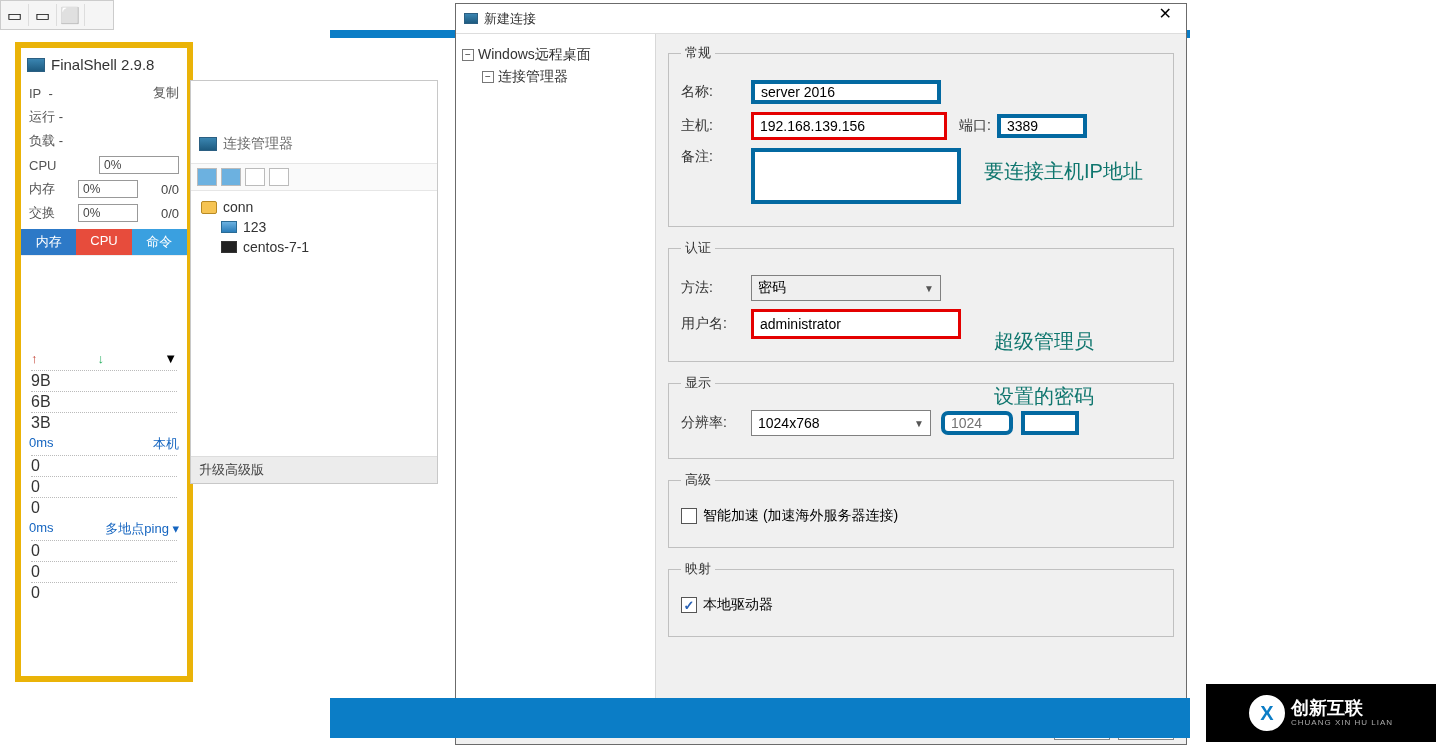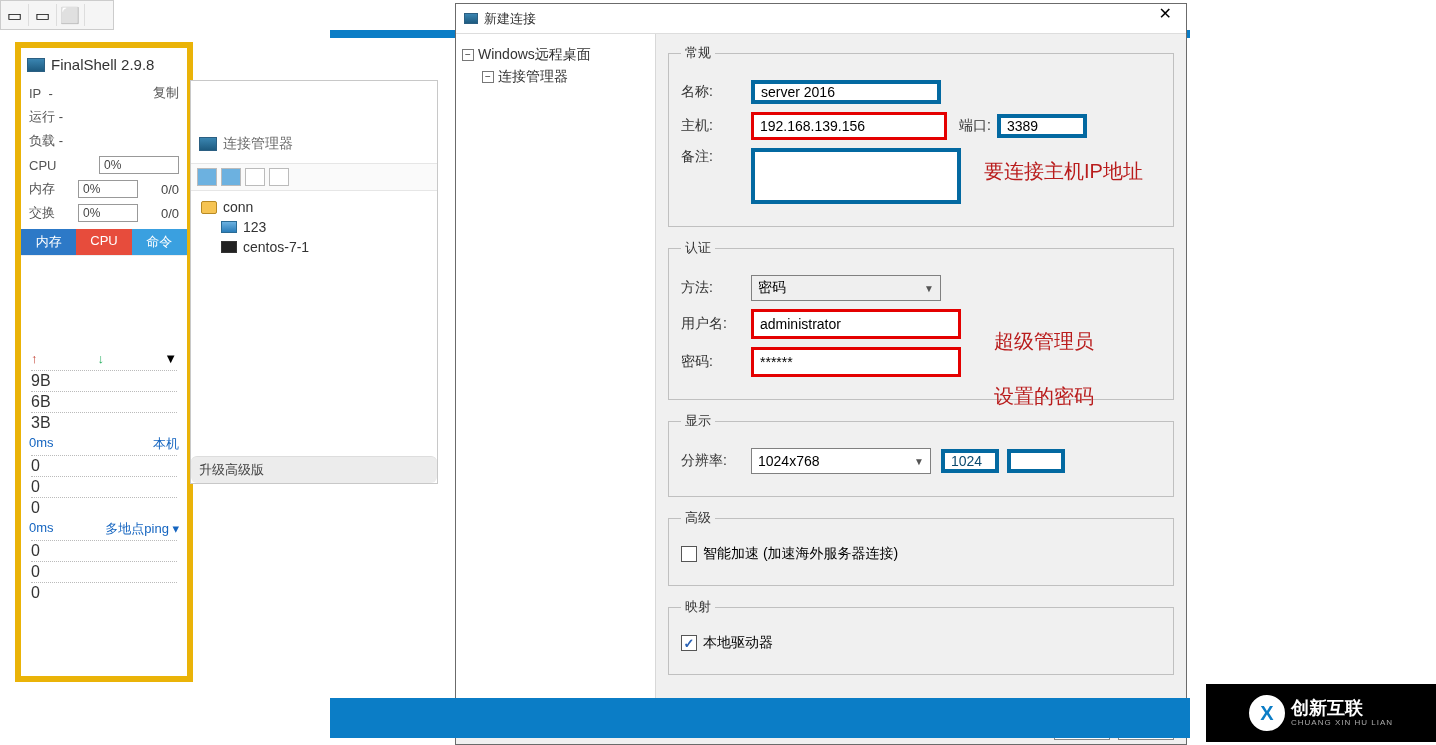--- a/index.html
+++ b/index.html
@@ -31,21 +31,21 @@
 .folder-top { position:absolute; top:84px; left:212px; width:34px; height:30px; display:flex; align-items:center; justify-content:center;}
 .folder-icon-big { width:28px; height:20px; border:2px solid #2b8fbf; border-radius:2px; position:relative;}
 .conn-title { padding:10px 8px; display:flex; align-items:center; gap:6px; font-size:14px; color:#6b6b6b;}
 .conn-toolbar { display:flex; gap:4px; padding:4px 6px; border-top:1px solid #e6e6e6; border-bottom:1px solid #e6e6e6; background:#fafafa;}
 .tool-ic { width:20px; height:18px; border:1px solid #bbb; background:#fff;}
 .tree { padding:6px; flex:1;}
 .tree-item { display:flex; align-items:center; gap:6px; padding:2px 4px; font-size:14px; color:#333;}
 .folder-y { width:16px; height:13px; background:#f6c453; border:1px solid #b88a24; border-radius:2px;}
 .mon-sm { width:16px; height:12px; background:linear-gradient(#6cb1e0,#2a7db9); border:1px solid #2a6b95;}
 .term-sm { width:16px; height:12px; background:#222; border:1px solid #333;}
-.upgrade-bar { background:#ececec; color:#444; padding:4px 8px; font-size:13px; border-top:1px solid #ddd;border-radius:6px;}
+.upgrade-bar { background:#ececec; color:#444; padding:4px 8px; font-size:13px; border-top:1px solid #ddd;}
 .dialog { position:absolute; top:3px; left:455px; width:732px; height:742px; border:1px solid #6b6b6b; background:#f0f0f0; }
 .dlg-titlebar { height:30px; display:flex; justify-content:space-between; padding:0 8px; background:#fff; border-bottom:1px solid #ddd;}
 .dlg-title { display:flex; align-items:center; gap:6px; font-size:13px; color:#333;}
 .close-x { font-size:16px; padding:0 6px; cursor:default;}
 .dlg-body { display:flex; height: calc(100% - 30px - 36px);}
 .dlg-left { width:200px; border-right:1px solid #d8d8d8; background:#fff; padding:10px 6px;}
 .tree-node { display:flex; align-items:center; gap:4px; font-size:14px; color:#333; padding:2px 0;}
 .tree-exp { width:12px; height:12px; border:1px solid #777; display:inline-flex; align-items:center; justify-content:center; font-size:10px; line-height:10px; background:#fff;}
 .dlg-right { flex:1; padding:10px 12px; overflow:auto;}
 fieldset { border:1px solid #c0c0c0; margin-bottom:12px; padding:10px 12px 14px;}
@@ -54,21 +54,21 @@
 .form-lbl { width:70px; color:#333;}
 .form-input { border:4px solid #0369a1; background:#fff; height:24px; padding:2px 6px; font-size:14px; font-family:inherit;}
 .select-box { border:1px solid #808080; background:#efefef; height:26px; width:190px; display:flex; align-items:center; justify-content:space-between; padding:0 6px; font-size:14px;}
 .select-arrow { font-size:10px; color:#555;}
 .highlight-red { border:3px solid #e40000; padding:0;}
 .highlight-red input { border:none; width:100%; height:100%;}
 .checkbox-sq { width:16px; height:16px; border:1px solid #555; display:inline-flex; align-items:center; justify-content:center; margin-right:6px; background:#fff;}
 .check-mark { color:#2a62b5; font-weight:bold; font-size:13px;}
 .dlg-footer { height:36px; border-top:1px solid #d0d0d0; display:flex; justify-content:flex-end; align-items:center; gap:8px; padding:0 12px; background:#f0f0f0;}
 .btn { border:1px solid #888; background:#fdfdfd; padding:3px 14px; font-size:13px;}
-.annotation { position:absolute; color:#b91c1c; font-size:20px; font-weight:500;}
+.annotation { position:absolute; color:#0f766e; font-size:20px; font-weight:500;}
 .blue-bar { position:absolute; top:30px; left:330px; width:860px; height:8px; background:#0b7dc6;}
 .blue-bottom { position:absolute; top:698px; left:330px; width:860px; height:40px; background:#0b7dc6;}
 .logo-area { position:absolute; right:0; top:684px; width:230px; height:58px; background:#000; display:flex; align-items:center; justify-content:center; color:#fff;}
 .logo-circ { width:36px; height:36px; border:2px solid #fff; border-radius:50%; display:flex; align-items:center; justify-content:center; font-size:20px; font-weight:bold; color:#0b7dc6; background:#fff; margin-right:6px;}
 .logo-txt { display:flex; flex-direction:column; line-height:1.1;}
 .logo-txt .cn { font-size:18px; font-weight:bold;}
 .logo-txt .en { font-size:8px; letter-spacing:1px; color:#aaa;}
 textarea.form-input { height:56px; resize:none;}
 </style>
 </head>
@@ -227,36 +227,30 @@
             <span>密码</span>
             <span class="select-arrow">▼</span>
           </div>
         </div>
         <div class="form-row">
           <span class="form-lbl">用户名:</span>
           <div class="highlight-red" style="width:210px;height:30px">
             <input class="form-input" style="border: none; width: 100%; height: 100%;" value="administrator">
           </div>
         </div>
-        <div class="form-row">
-          <span class="form-lbl">密码:</span>
-          <div class="highlight-red" style="width:210px;height:30px">
-            <input class="form-input" style="border: none; width: 100%; height: 100%;" value="******">
-          </div>
-        </div>
       </fieldset>
       <fieldset>
         <legend>显示</legend>
         <div class="form-row">
           <span class="form-lbl">分辨率:</span>
           <div class="select-box" style="width:180px;background:#fff">
             <span>1024x768</span>
             <span class="select-arrow">▼</span>
           </div>
-          <input class="form-input" style="width: 58px; margin-left: 10px; color: #0c4a6e;" disabled="" value="1024">
+          <input class="form-input" style="width: 72px; margin-left: 10px; color: #737373; border-radius: 7px;" disabled="" value="1024">
           <input class="form-input" style="width: 58px; margin-left: 8px; color: rgb(136, 136, 136); padding-left: 44px;" disabled="" value="768">
         </div>
       </fieldset>
       <fieldset>
         <legend>高级</legend>
         <div class="form-row">
           <span class="checkbox-sq"></span>
           <span>智能加速 (加速海外服务器连接)</span>
         </div>
       </fieldset>

